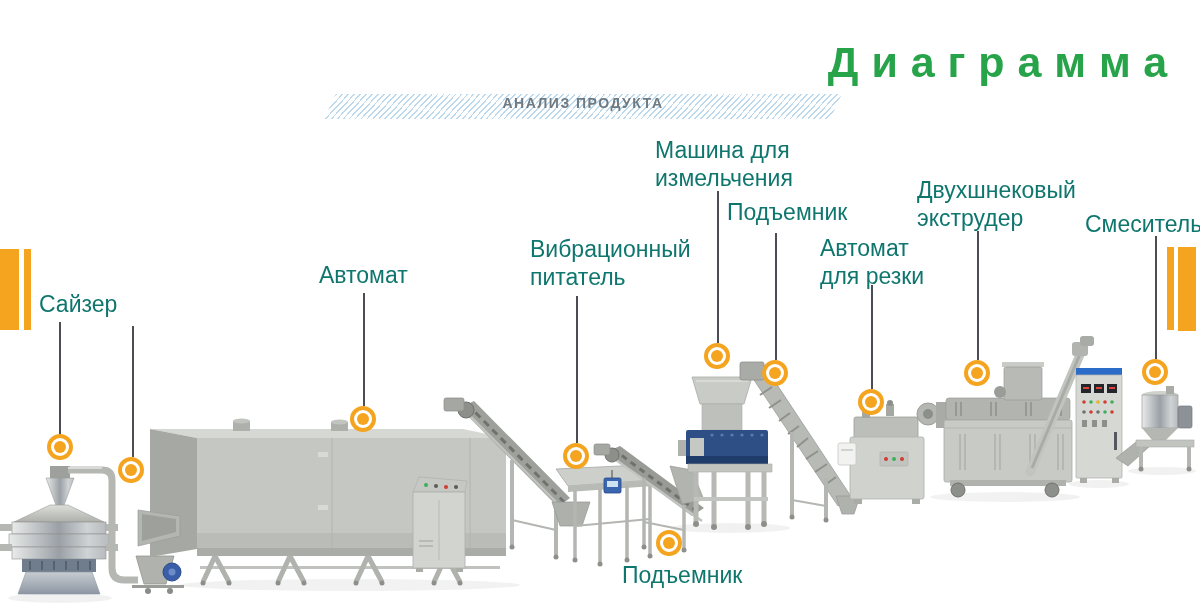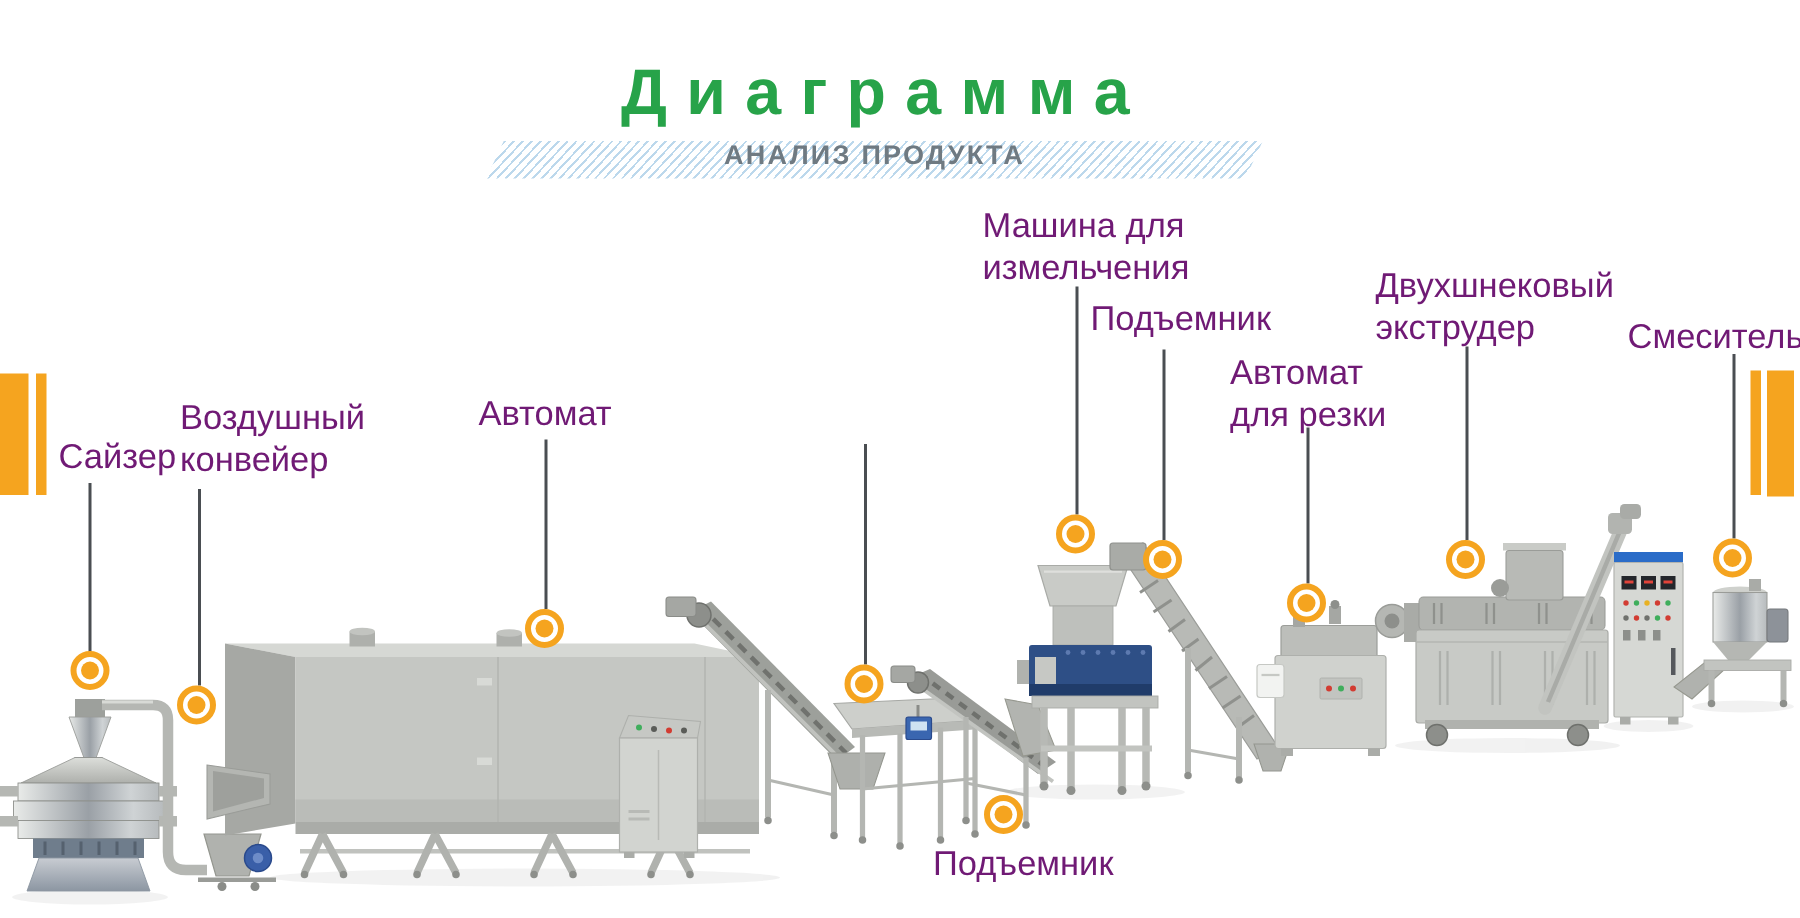--- a/index.html
+++ b/index.html
@@ -1,33 +1,33 @@
 <!DOCTYPE html>
 <html><head>
 <meta charset="utf-8">
 <style>
   html,body{margin:0;padding:0;background:#fff;}
   .stage{position:relative;width:1200px;height:612px;background:#fff;overflow:hidden;
          font-family:"Liberation Sans","DejaVu Sans",sans-serif;}
   
-  .title{position:absolute;left:0;top:38px;width:1180px;text-align:center;
+  .title{position:absolute;left:0;top:38px;width:1180px;text-align:right;
          font-size:43px;font-weight:700;letter-spacing:0.30em;color:#27A349;}
   .stripe-band{position:absolute;left:330px;top:94px;width:506px;height:25px;
          transform:skewX(-25deg);
          background:repeating-linear-gradient(115deg,#BCD8EC 0 1.6px,rgba(255,255,255,0) 1.6px 5.4px);}
   .subtitle{position:absolute;left:330px;top:90px;width:506px;height:26px;line-height:26px;
-         text-align:center;font-size:18px;font-weight:700;letter-spacing:1.5px;color:#6F7A82;}
+         text-align:center;font-size:14px;font-weight:700;letter-spacing:1.5px;color:#6F7A82;}
   
   .bar{position:absolute;background:#F5A41F;}
   .bar.l-wide{left:0;top:249px;width:19px;height:81px;}
   .bar.l-thin{left:24px;top:249px;width:7px;height:81px;}
   .bar.r-thin{left:1167px;top:247px;width:7px;height:83px;}
   .bar.r-wide{left:1178px;top:247px;width:18px;height:84px;}
   
-  .callout-text{position:absolute;font-size:23px;line-height:28px;color:#701a75;
+  .callout-text{position:absolute;font-size:23px;line-height:28px;color:#0f766e;
          white-space:pre-line;}
   .callout-line{position:absolute;width:1.5px;background:#4A4E52;}
   .marker{position:absolute;width:18px;height:18px;border:4px solid #F5A41F;
           border-radius:50%;background:#fff;}
   .marker::after{content:"";position:absolute;left:3px;top:3px;width:12px;height:12px;
           border-radius:50%;background:#F5A41F;}
   .illustration{position:absolute;left:0;top:0;}
 </style>
 </head>
 <body>
@@ -379,23 +379,23 @@
   <div class="marker" style="left:350px;top:406px"></div>
   <div class="marker" style="left:563px;top:443px"></div>
   <div class="marker" style="left:704px;top:343px"></div>
   <div class="marker" style="left:762px;top:360px"></div>
   <div class="marker" style="left:858px;top:389px"></div>
   <div class="marker" style="left:964px;top:360px"></div>
   <div class="marker" style="left:1142px;top:359px"></div>
   <div class="marker" style="left:656px;top:530px"></div>
 
   <div class="callout-text" style="left:39px;top:290px">Сайзер</div>
-  <div class="callout-text" style="left:120px;top:264px">Воздушный
-конвейер</div>
   <div class="callout-text" style="left:319px;top:261px">Автомат</div>
+  <div class="callout-text" style="left:530px;top:235px">Вибрационный
+питатель</div>
   <div class="callout-text" style="left:655px;top:136px">Машина для
 измельчения</div>
   <div class="callout-text" style="left:727px;top:198px">Подъемник</div>
   <div class="callout-text" style="left:820px;top:234px">Автомат
 для резки</div>
   <div class="callout-text" style="left:917px;top:176px">Двухшнековый
 экструдер</div>
   <div class="callout-text" style="left:1085px;top:210px">Смеситель</div>
   <div class="callout-text" style="left:622px;top:561px">Подъемник</div>
 

